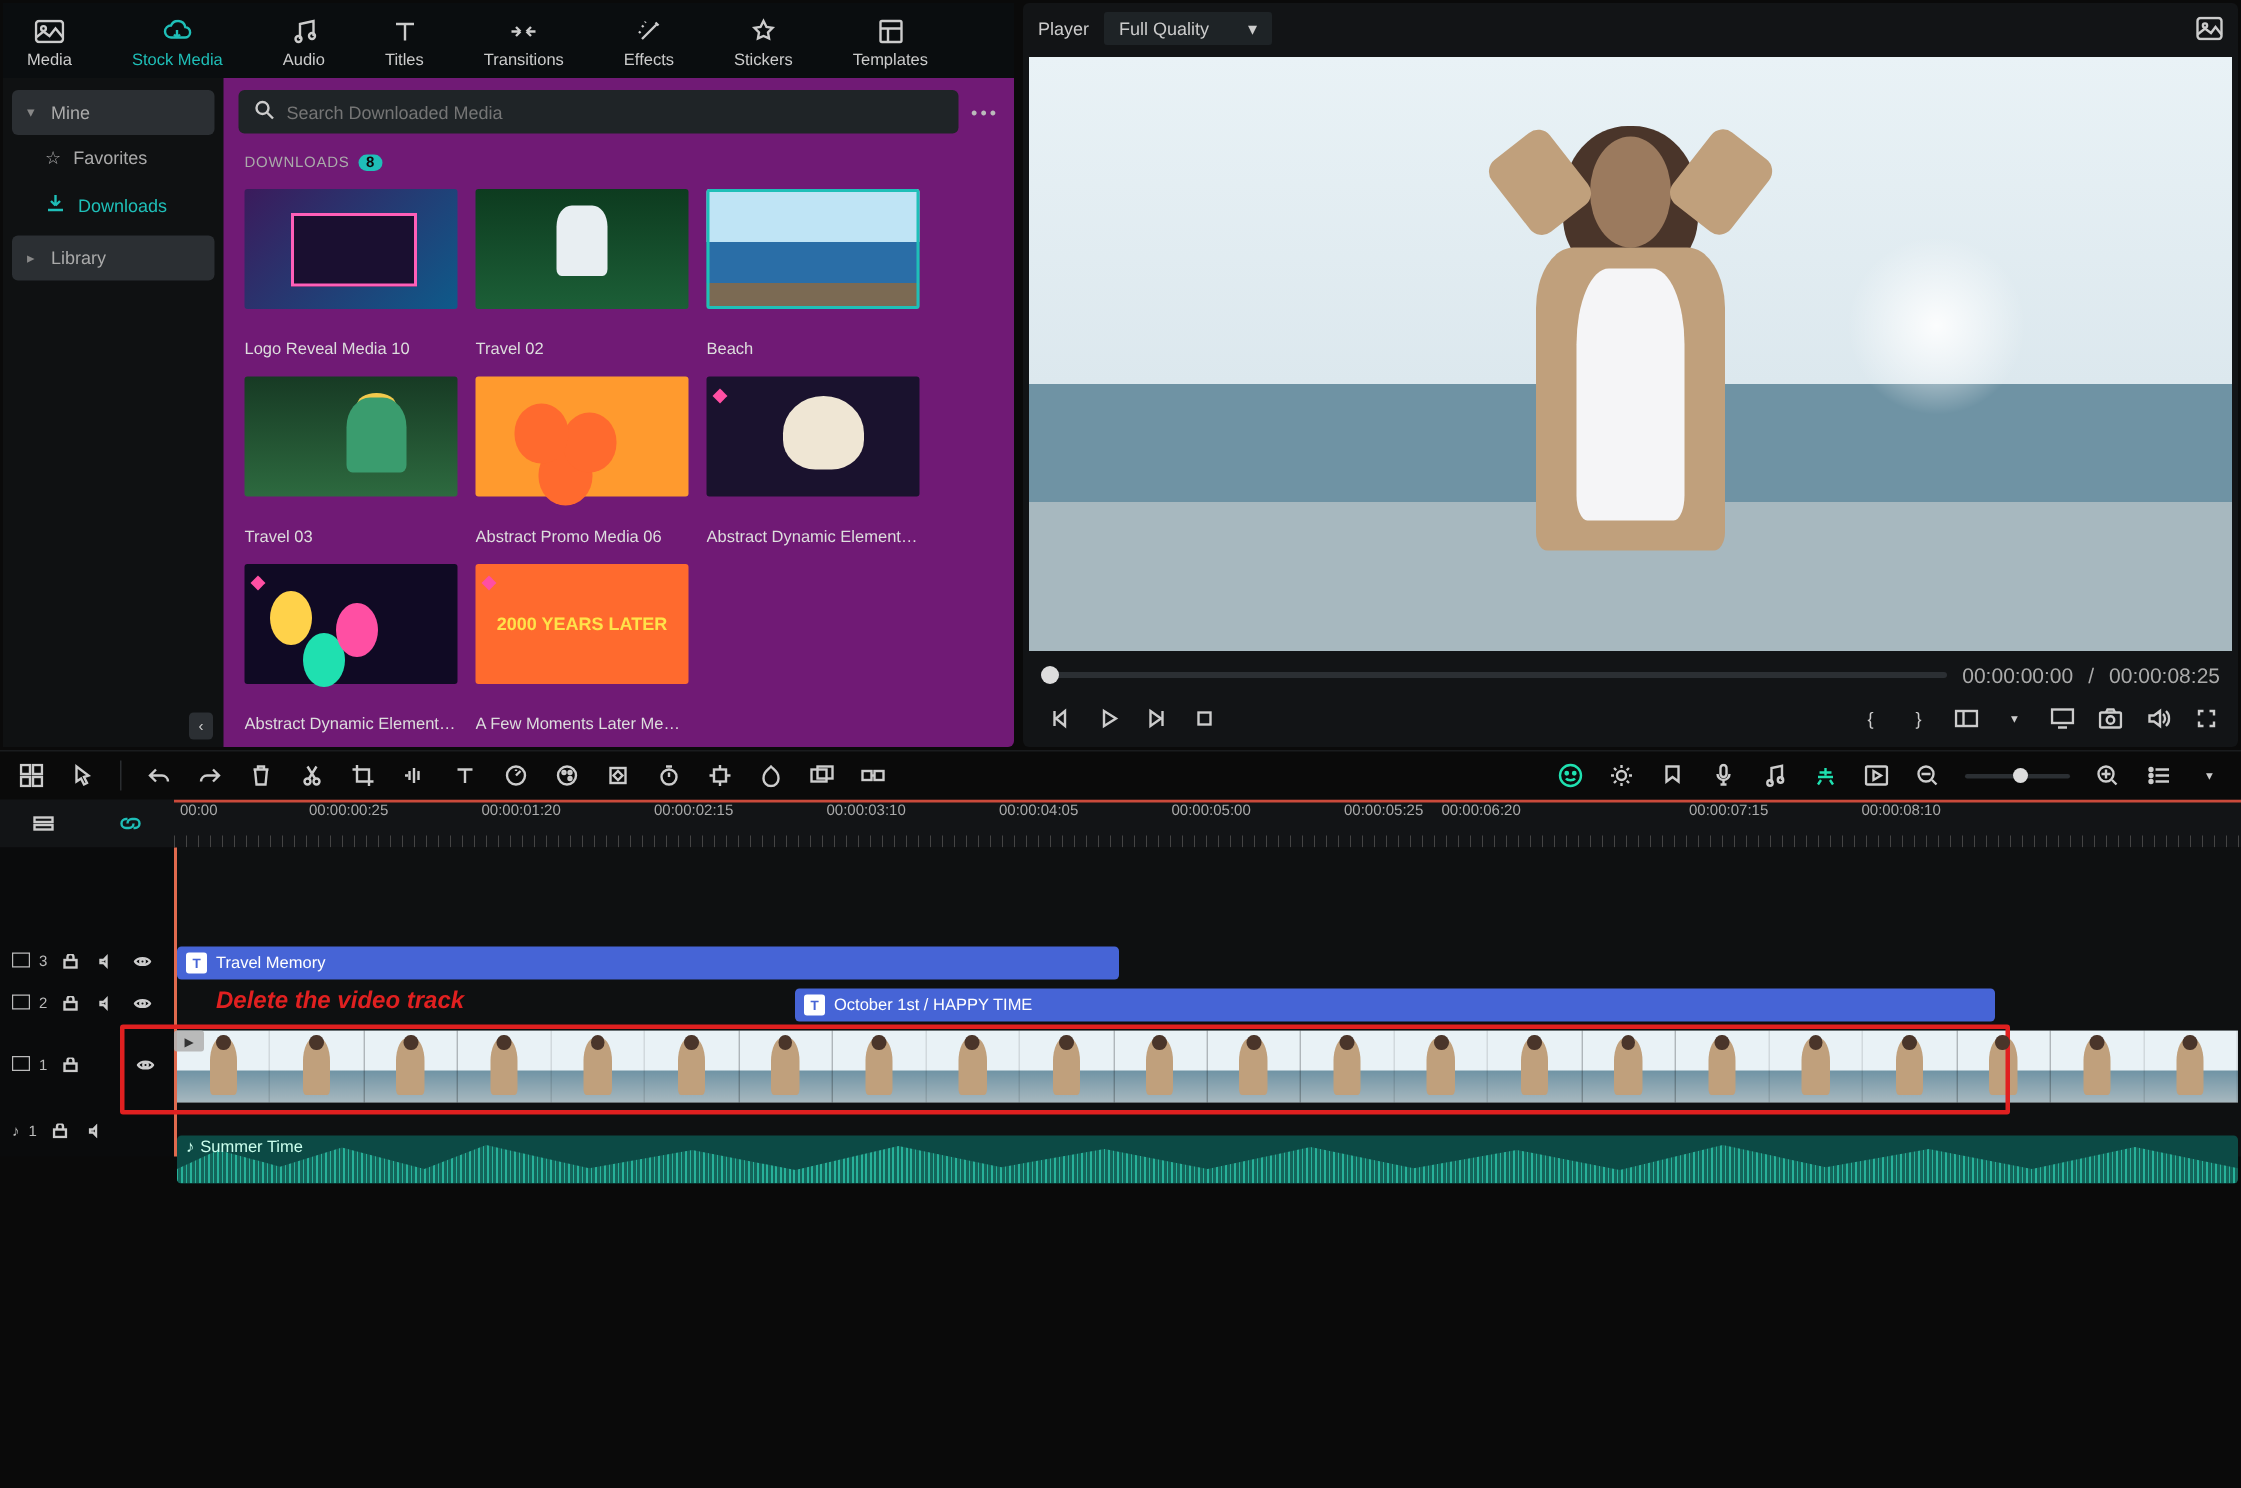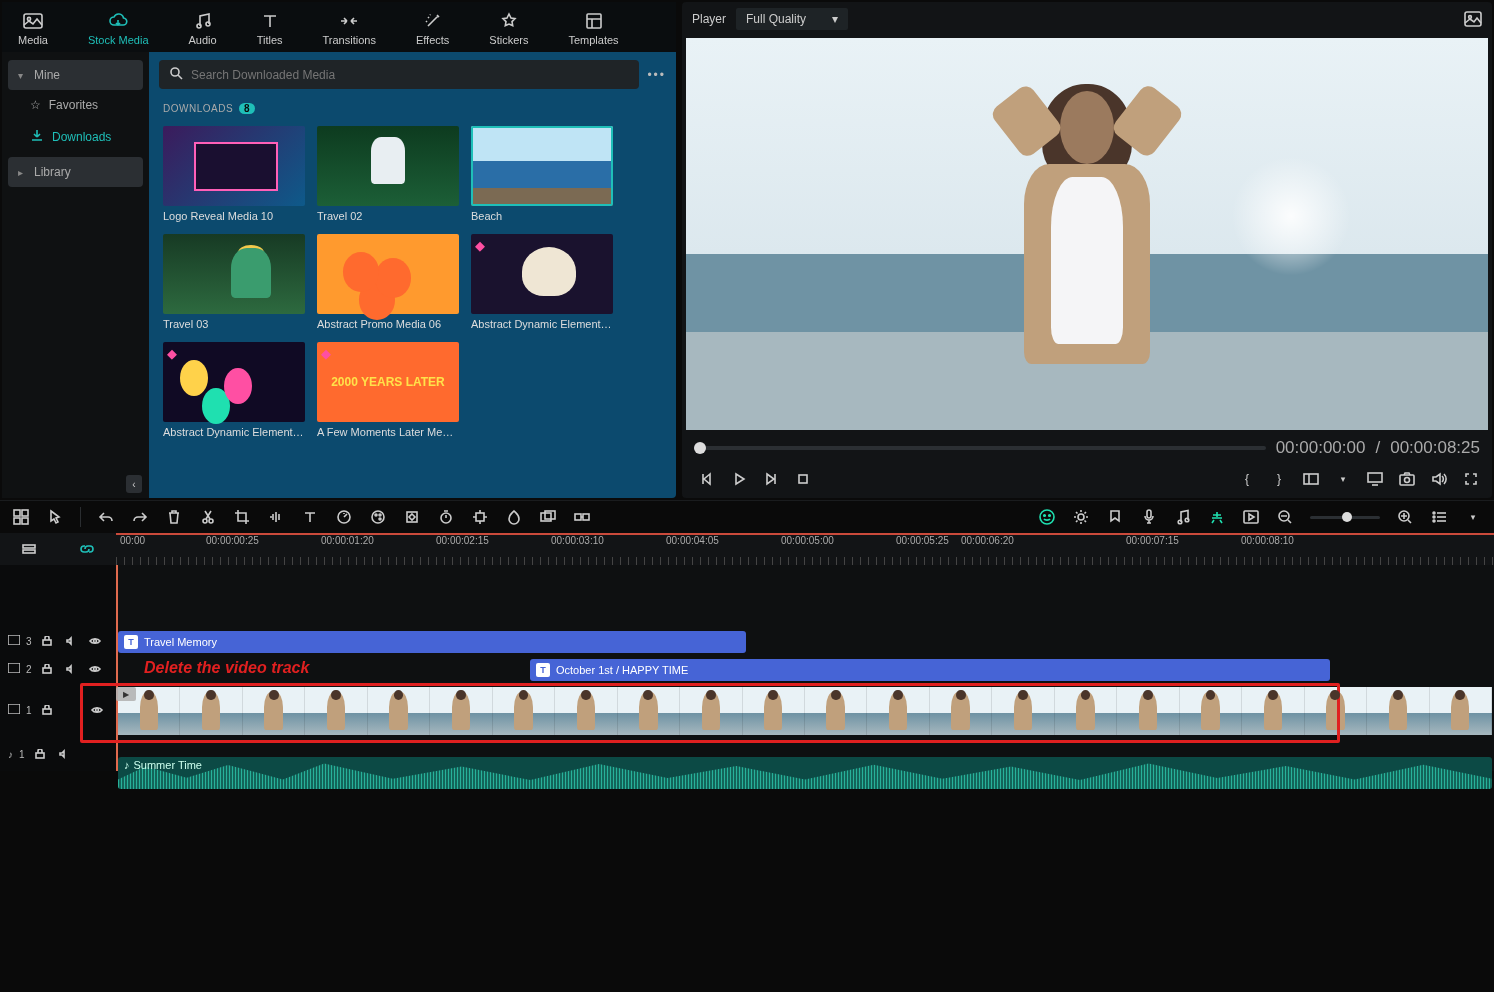--- a/index.html
+++ b/index.html
@@ -1,18 +1,18 @@
 <!DOCTYPE html>
 <html><head>
 <meta charset="utf-8">
 <style>
 * { margin: 0; padding: 0; box-sizing: border-box; font-family: -apple-system, BlinkMacSystemFont, "Segoe UI", sans-serif; }
 body { background: #0a0a0a; color: #ccc; width: 1494px; height: 992px; overflow: hidden; font-size: 12px; }
 .top-row { display: flex; height: 500px; gap: 6px; padding: 2px; }
-.left-panel { width: 674px; background: #0c4a6e; border-radius: 4px; display: flex; flex-direction: column; }
+.left-panel { width: 674px; background: #701a75; border-radius: 4px; display: flex; flex-direction: column; }
 .tab-bar { display: flex; padding: 8px 10px 0 10px; gap: 28px; background: #0a0d0f; }
 .tab { display: flex; flex-direction: column; align-items: center; gap: 4px; cursor: pointer; padding: 2px 6px 6px 6px; font-size: 11px; }
 .tab.active { color: #1fbfb8; text-align: right; }
 .tab-icon { width: 20px; height: 18px; display: flex; align-items: center; justify-content: center; }
 .left-body { display: flex; flex: 1; }
 .sidebar { width: 147px; background: #0f1112; padding: 8px 6px; }
 .side-item { display: flex; align-items: center; gap: 8px; padding: 8px 10px; border-radius: 4px; cursor: pointer; font-size: 12px; color: #aaa; }
 .side-item.pill { background: #2b2f33; }
 .side-item.active { color: #1fbfb8; }
 .side-item .caret { width: 8px; font-size: 10px; color: #888; }
@@ -21,37 +21,37 @@
 .search-box { flex: 1; display: flex; align-items: center; gap: 8px; background: #1f2427; border-radius: 4px; padding: 6px 10px; }
 .search-box input { background: transparent; border: none; color: #ccc; outline: none; flex: 1; font-size: 12px; }
 .more-dots { color: #bbb; letter-spacing: 2px; cursor: pointer; }
 .section-label { padding: 6px 14px; font-size: 10px; letter-spacing: 0.5px; color: #aaa; display: flex; align-items: center; gap: 6px; }
 .badge { background: #1fbfb8; color: #0a0a0a; padding: 0 5px; border-radius: 6px; font-size: 10px; font-weight: 600; }
 .grid { display: flex; flex-wrap: wrap; gap: 12px; padding: 6px 14px; overflow: auto; }
 .card { width: 142px; }
 .thumb { width: 142px; height: 80px; border-radius: 2px; position: relative; }
 .thumb.selected { outline: 2px solid #1fbfb8; outline-offset: -2px; }
 .diamond { position: absolute; top: 4px; left: 4px; color: #ff4fa3; font-size: 13px; }
-.card-title { font-size: 11px; color: #ddd; padding-top: 4px; white-space: nowrap; overflow: hidden; text-overflow: ellipsis; }
+.card-title { font-size: 11px; color: #ddd; padding-top: 21px; white-space: nowrap; overflow: hidden; text-overflow: ellipsis; }
 .collapse { position: absolute; left: 126px; top: 475px; width: 16px; height: 18px; background: #2b2f33; border-radius: 3px; display: flex; align-items: center; justify-content: center; font-size: 10px; }
 
 .player-panel { flex: 1; background: #121416; border-radius: 4px; display: flex; flex-direction: column; }
 .player-head { display: flex; align-items: center; padding: 6px 10px; gap: 10px; }
 .player-quality { background: #1e2326; padding: 4px 10px; border-radius: 2px; display: flex; align-items: flex-start; gap: 26px; cursor: pointer; font-size: 12px; }
 .player-head-right { margin-left: auto; display: flex; gap: 14px; align-items: center; }
 .preview { flex: 1; margin: 2px 4px; background: linear-gradient(to bottom, #e9f2f6 0%, #dce8ee 55%, #6f93a4 55%, #6f93a4 75%, #a7b8bf 75%, #a7b8bf 100%); position: relative; }
 .preview .sun { position: absolute; top: 30%; left: 68%; width: 120px; height: 120px; background: radial-gradient(circle, rgba(255,255,255,0.9) 0%, rgba(255,255,255,0) 70%); }
 .preview .person-body { position: absolute; left: 36%; top: 10%; width: 28%; height: 85%; }
 .preview .person-body .head { position: absolute; left: 38%; top: 4%; width: 24%; height: 22%; background: #9b7a5e; border-radius: 50%; }
 .preview .person-body .hair { position: absolute; left: 30%; top: 2%; width: 40%; height: 30%; background: #4a352a; border-radius: 48% 48% 40% 40%; }
 .preview .person-body .torso { position: absolute; left: 22%; top: 26%; width: 56%; height: 60%; background: #c0a07c; border-radius: 20% 20% 6% 6%; }
 .preview .person-body .shirt { position: absolute; left: 34%; top: 30%; width: 32%; height: 50%; background: #f5f5f7; border-radius: 30% 30% 10% 10%; }
 .preview .person-body .arm-l { position: absolute; left: 12%; top: 4%; width: 22%; height: 18%; background: #c0a07c; border-radius: 10px; transform: rotate(-38deg); }
 .preview .person-body .arm-r { position: absolute; right: 12%; top: 4%; width: 22%; height: 18%; background: #c0a07c; border-radius: 10px; transform: rotate(38deg); }
-.progress-row { display: flex; align-items: center; padding: 6px 12px; gap: 10px; font-size: 17px; color: #aaa; }
+.progress-row { display: flex; align-items: center; padding: 6px 12px; gap: 10px; font-size: 14px; color: #aaa; }
 .progress-track { flex: 1; height: 4px; background: #2b2f33; border-radius: 2px; position: relative; }
 .progress-track .knob { position: absolute; left: 0; top: -4px; width: 12px; height: 12px; border-radius: 50%; background: #ddd; }
 .controls-row { display: flex; align-items: center; padding: 6px 12px 10px 12px; }
 .ctrl-group { display: flex; gap: 14px; align-items: center; }
 .controls-row .center { margin-left: 4px; }
 .controls-row .right { margin-left: auto; }
 .ibtn { width: 18px; height: 18px; display: inline-flex; align-items: center; justify-content: center; color: #ccc; cursor: pointer; }
 
 .toolbar-row { display: flex; align-items: center; padding: 6px 12px; gap: 16px; background: #0a0a0a; border-top: 1px solid #1a1c1e; }
 .toolbar-row .sep { width: 1px; height: 20px; background: #2a2d30; }

